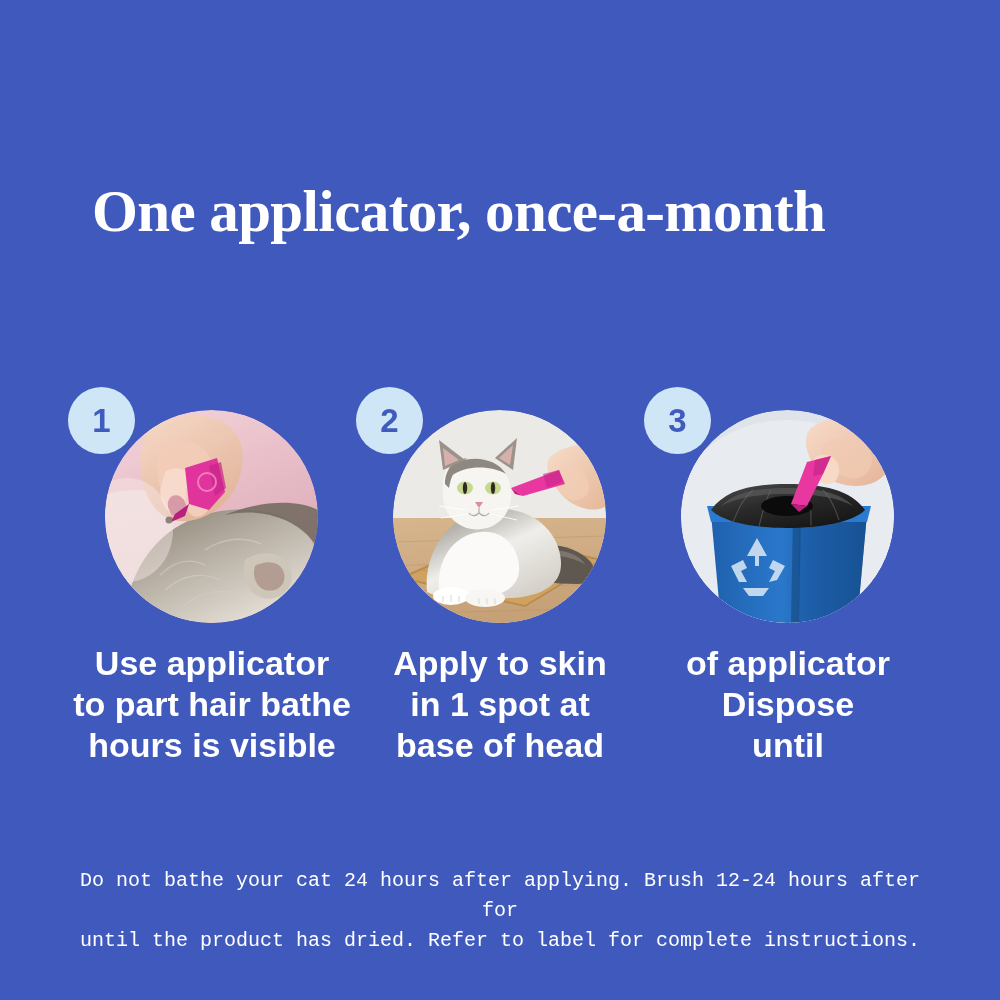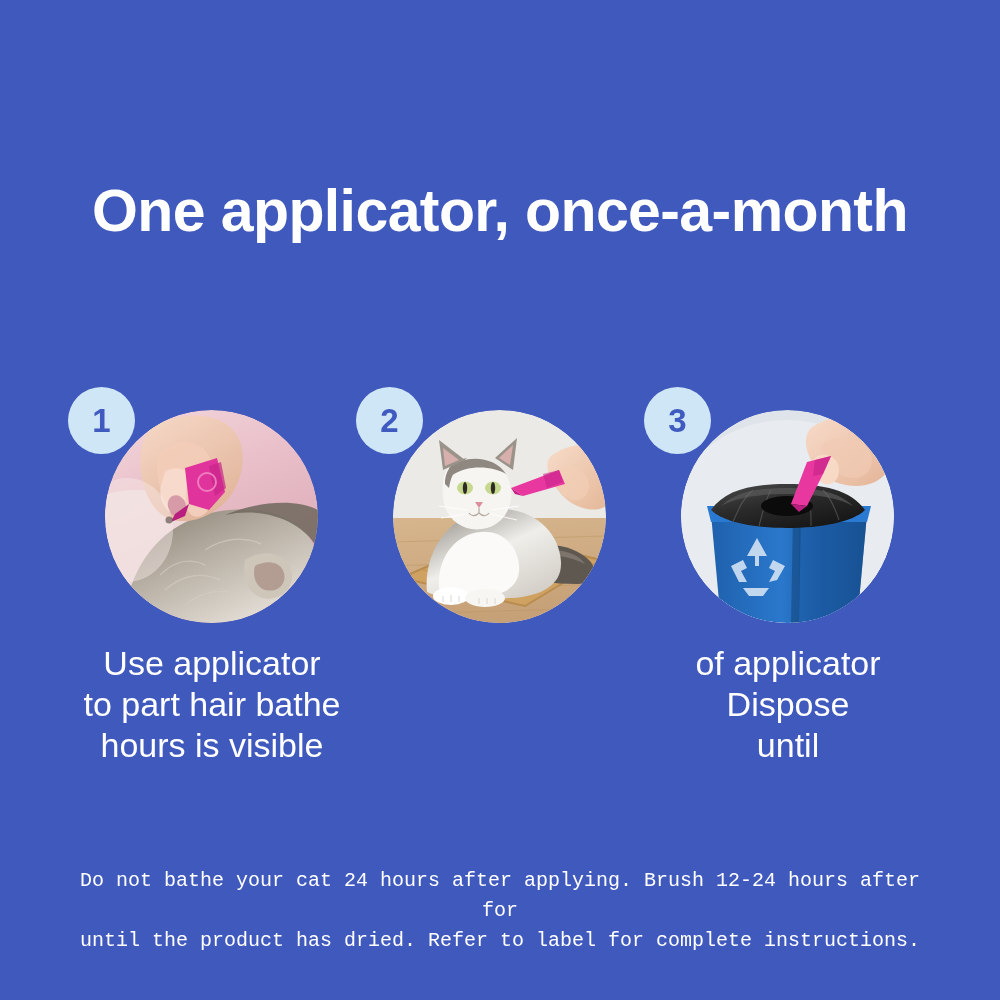--- a/index.html
+++ b/index.html
@@ -26,20 +26,21 @@
     position: absolute;
     left: 92px;
     top: 176px;
     width: 840px;
     color: #ffffff;
     font-size: 59px;
     font-weight: bold;
     letter-spacing: -0.6px;
     line-height: 70px;
     white-space: nowrap;
+    font-family: Liberation Serif, serif;
   }
 
   
   #steps {
     position: absolute;
     left: 0;
     top: 386px;
     width: 1000px;
     display: flex;
     justify-content: center;
@@ -88,21 +89,21 @@
     color: #3f5bbf;
     font-size: 33px;
     font-weight: bold;
     line-height: 1;
     margin-top: -1px;
   }
   .caption {
     margin-top: 17px;
     color: #ffffff;
     font-size: 34px;
-    font-weight: normal;
+    font-weight: bold;
     line-height: 41px;
     text-align: center;
     width: 290px;
   }
   .caption .cl {
     display: block;
     white-space: nowrap;
   }
 
   
@@ -298,20 +299,25 @@
               <path d="M150,64 L166,60 L170,72 L154,78 Z" fill="#c7248a" opacity="0.6"></path>
             </g>
           </svg>
         </div>
 
         <div class="badge">
           <span class="badge-num">2</span>
         </div>
       </div>
 
+      <div class="caption">
+        <span class="cl">Apply to skin</span>
+        <span class="cl">in 1 spot at</span>
+        <span class="cl">base of head</span>
+      </div>
     </div>
 
     <div class="step">
       <div class="photo-wrap">
 
         <div class="photo">
           <svg viewBox="0 0 213 213" xmlns="http://www.w3.org/2000/svg">
             <defs>
               <clipPath id="c3">
                   <circle cx="106.5" cy="106.5" r="106.5"></circle>

